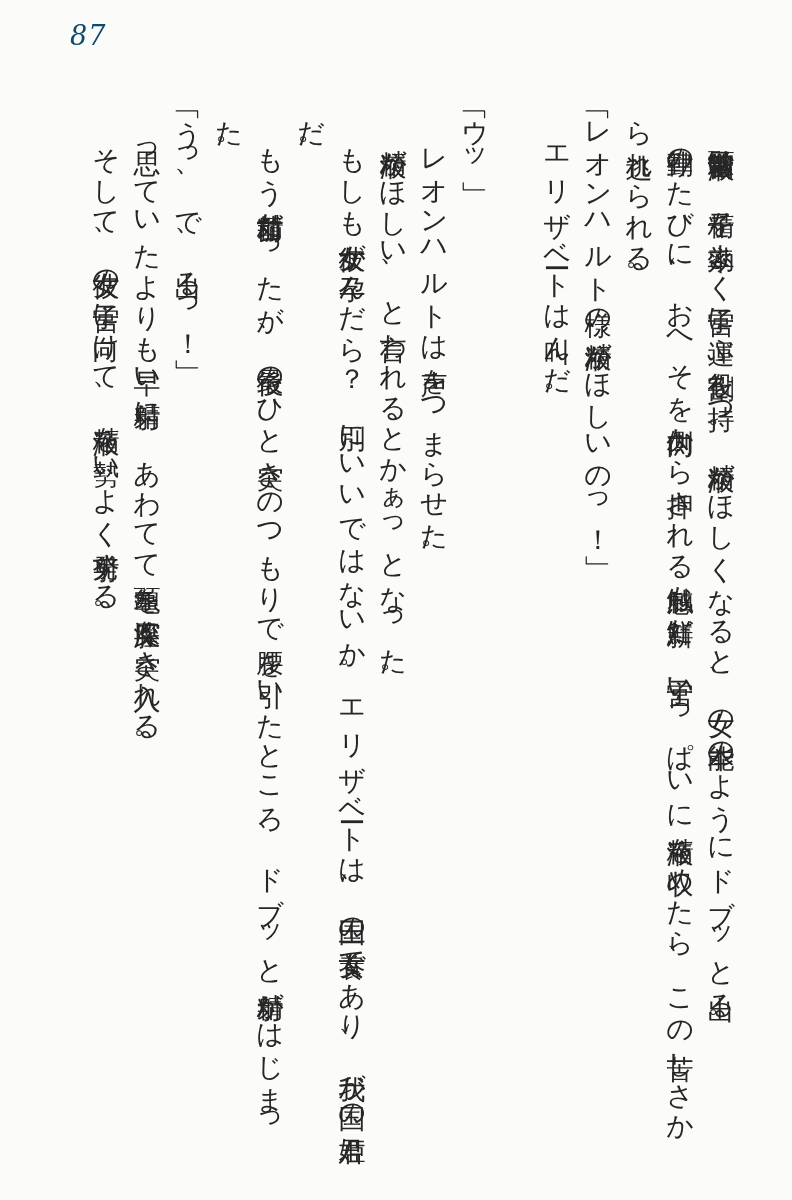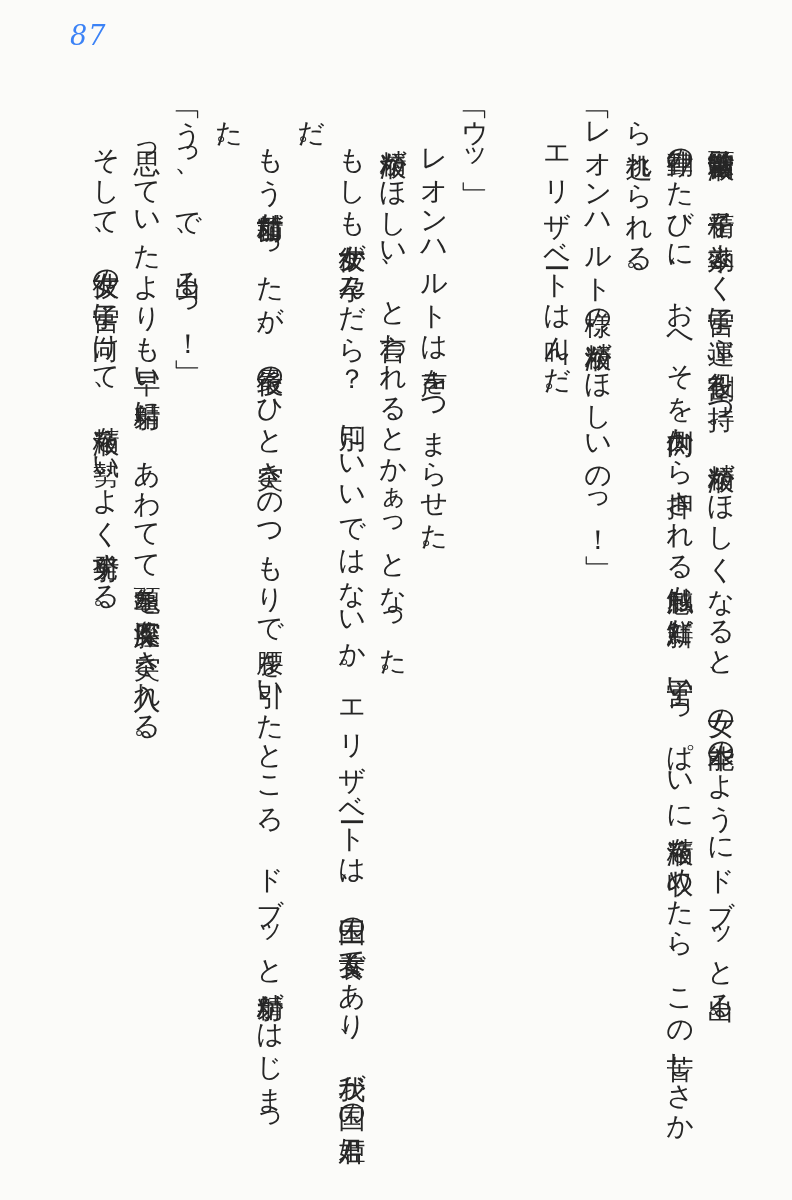--- a/index.html
+++ b/index.html
@@ -16,21 +16,21 @@
     overflow: hidden;
     font-family: "DejaVu Serif", "Liberation Serif", serif;
   }
   .page-number {
     position: absolute;
     top: 20px;
     left: 70px;
     font-size: 27px;
     font-style: italic;
     letter-spacing: 1px;
-    color: #3b82f6;
+    color: #0c4a6e;
   }
   .text-block {
     position: absolute;
     top: 102px;
     right: 50px;
     height: 1050px;
     writing-mode: vertical-rl;
     text-orientation: mixed;
     font-size: 27px;
     line-height: 41px;

